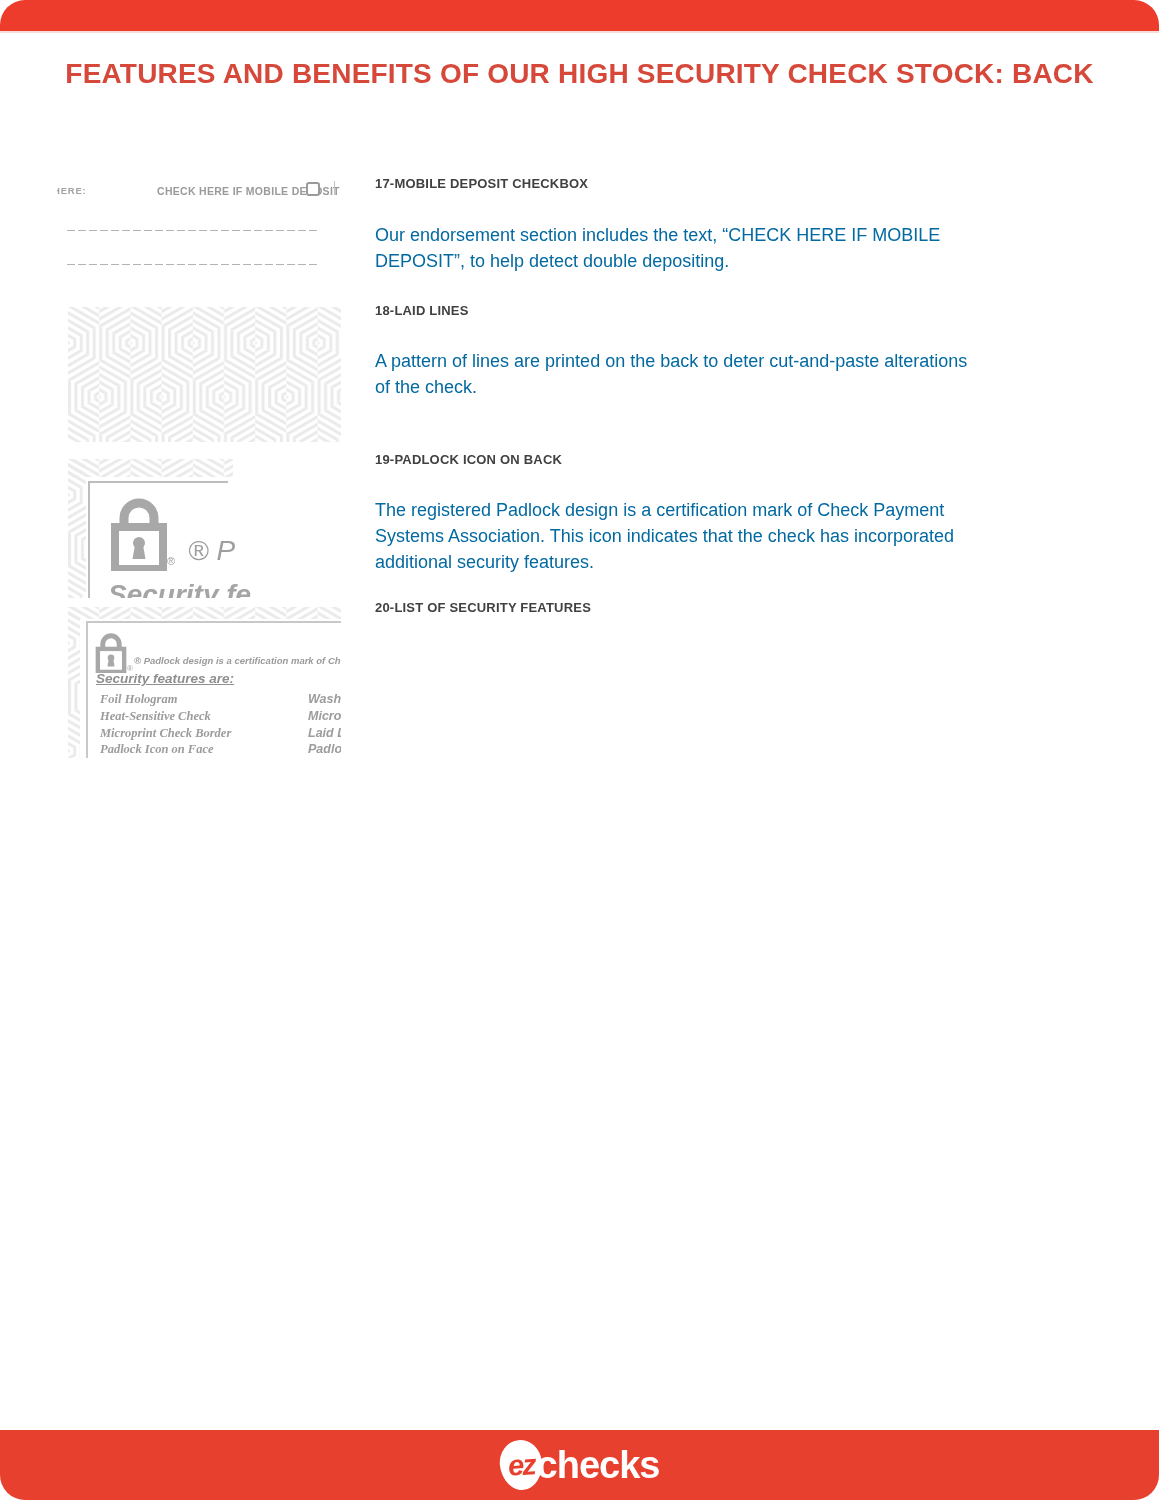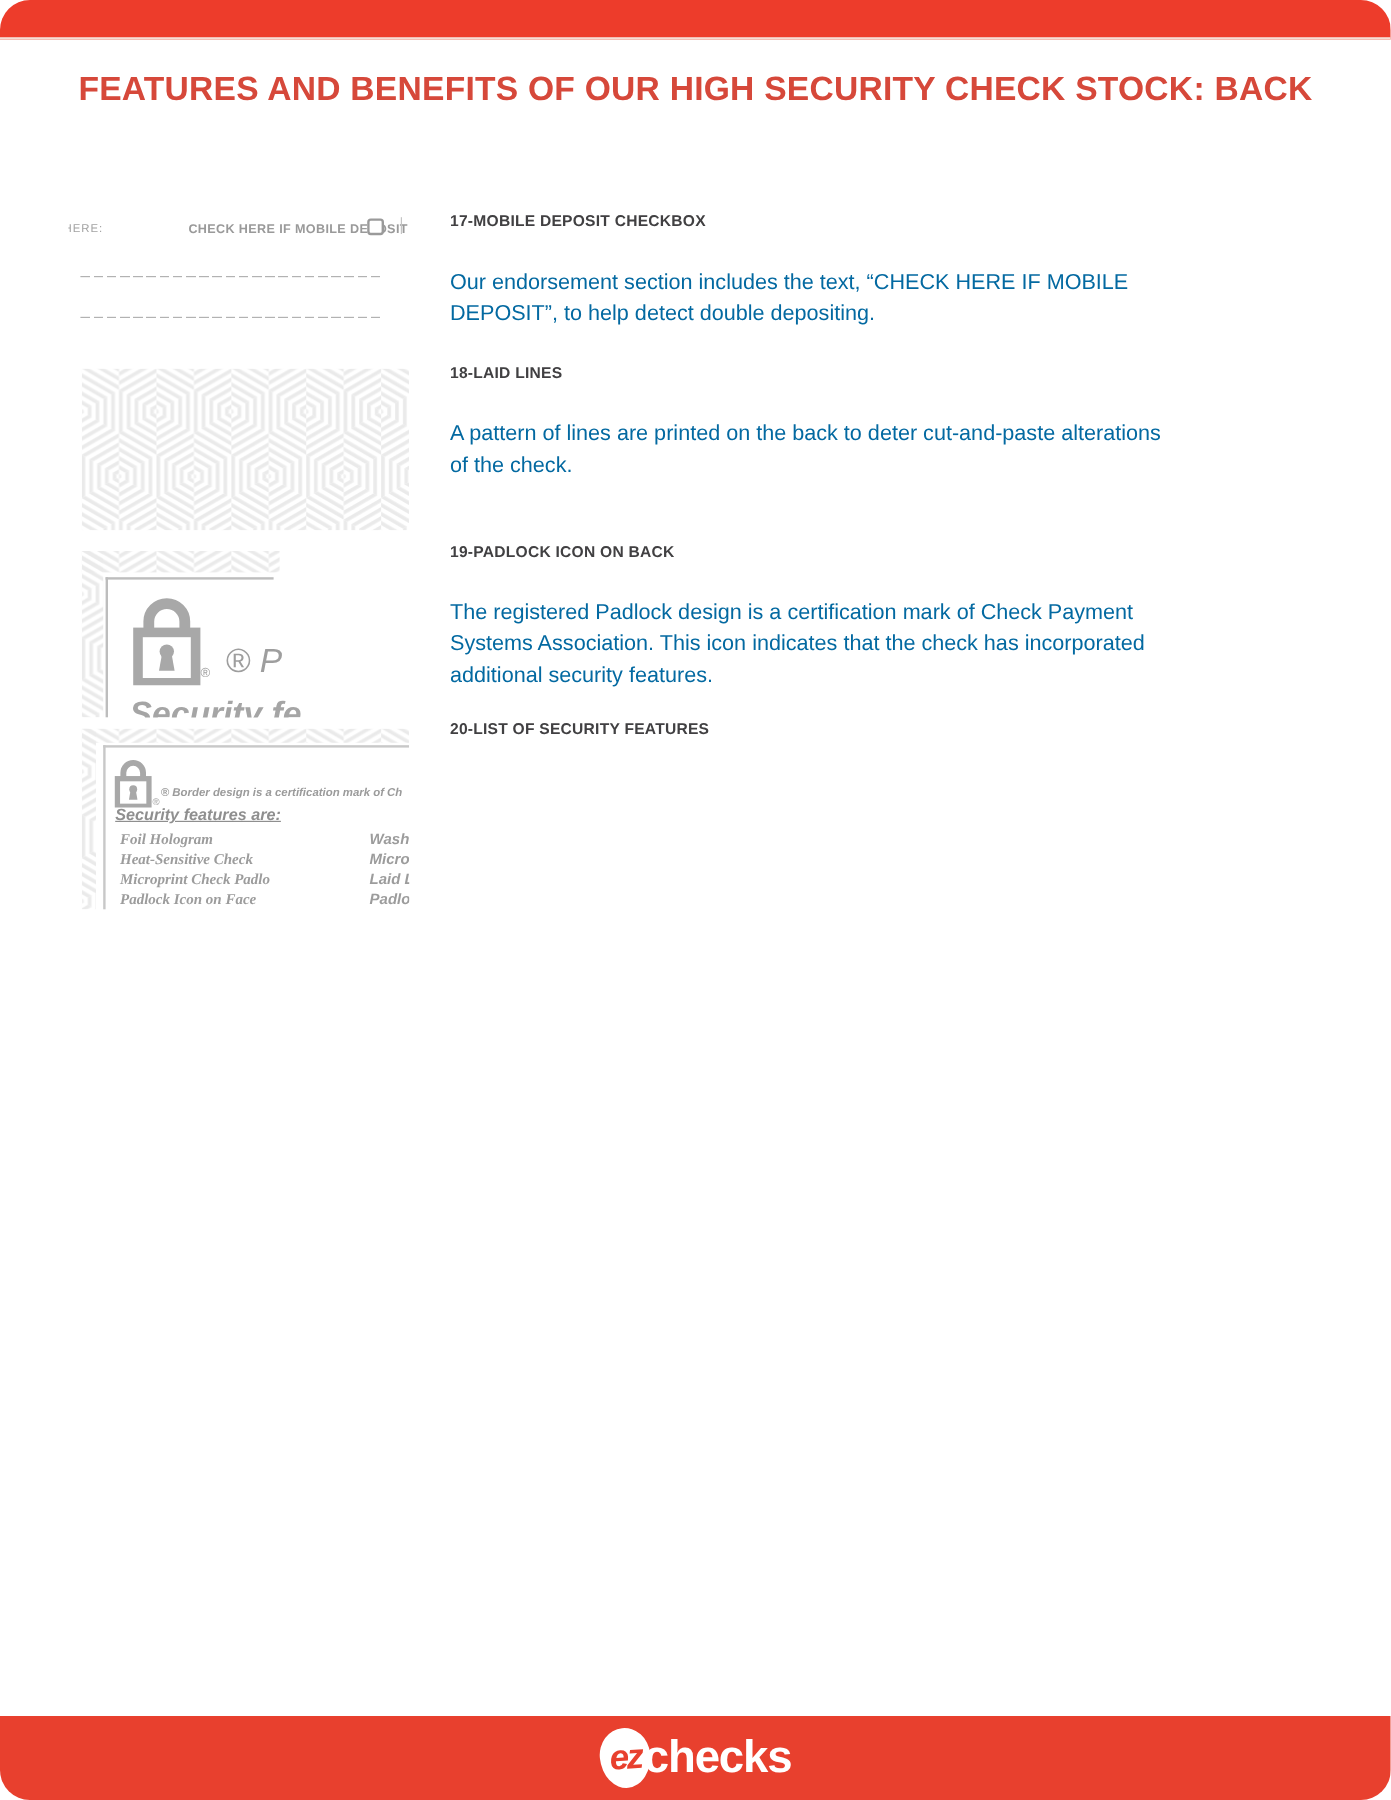--- a/index.html
+++ b/index.html
@@ -23,21 +23,21 @@
   #h20{top:600px} #p20{top:646px}
 
   
   .fig { position:absolute; overflow:hidden; background:#fff; }
   #fig1{ left:57px; top:172px; width:283px; height:103px; }
   #fig2{ left:68px; top:307px; width:273px; height:135px; }
   #fig3{ left:68px; top:459px; width:273px; height:139px; }
   #fig4{ left:68px; top:607px; width:273px; height:151px; }
 
   
-  .here { position:absolute; left:-4px; top:13px; font-size:9.5px; letter-spacing:.8px; color:#a3a3a3; font-weight:normal; }
+  .here { position:absolute; left:-4px; top:13px; font-size:9.5px; letter-spacing:.8px; color:#a3a3a3; font-weight:bold; }
   .cklabel { position:absolute; left:100px; top:13px; font-size:10.5px; letter-spacing:.3px; color:#9a9a9a; font-weight:bold; }
   .ckbox { position:absolute; left:249px; top:10px; width:14px; height:14px; border:2px solid #9a9a9a; border-radius:3px; background:#fff; }
   .tickm { position:absolute; left:277px; top:9px; width:1px; height:14px; background:#c4c4c4; }
   .dash { position:absolute; left:10px; width:251px; height:1px;
           background:repeating-linear-gradient(90deg,#b2b2b2 0 8px,transparent 8px 11px); }
   .dash.d1{ top:58px; } .dash.d2{ top:92px; }
 
   
   .corner3 { position:absolute; left:20px; top:22px; width:140px; height:117px; border-left:2px solid #bdbdbd; border-top:2px solid #bdbdbd; }
   .corner4 { position:absolute; left:18px; top:14px; width:255px; height:137px; border-left:2px solid #c8c8c8; border-top:2px solid #c8c8c8; }
@@ -133,26 +133,26 @@
   <div class="fig" id="fig4">
     <svg class="figsvg" width="273" height="151" style="position:absolute;left:0;top:0">
       <rect x="0" y="0" width="273" height="12" fill="url(#cubes)"></rect>
       <rect x="0" y="0" width="12" height="151" fill="url(#cubes)"></rect>
     </svg>
     <div class="corner4"></div>
     <svg width="34" height="46" viewBox="0 0 62 84" style="position:absolute;left:26px;top:20px">
       <use href="#padlock"></use>
     </svg>
     <span class="reg-sm4">®</span>
-    <span class="cert">® Border design is a certification mark of Ch</span>
+    <span class="cert">® Padlock design is a certification mark of Ch</span>
     <span class="feat-title">Security features are:</span>
     <ul class="feat-col feat-left">
       <li>Foil Hologram</li>
       <li>Heat-Sensitive Check</li>
-      <li>Microprint Check Padlo</li>
+      <li>Microprint Check Border</li>
       <li>Padlock Icon on Face</li>
 
     </ul>
     <ul class="feat-col feat-right">
       <li>Wash</li>
       <li>Micro</li>
       <li>Laid L</li>
       <li>Padlo</li>
 
     </ul>

